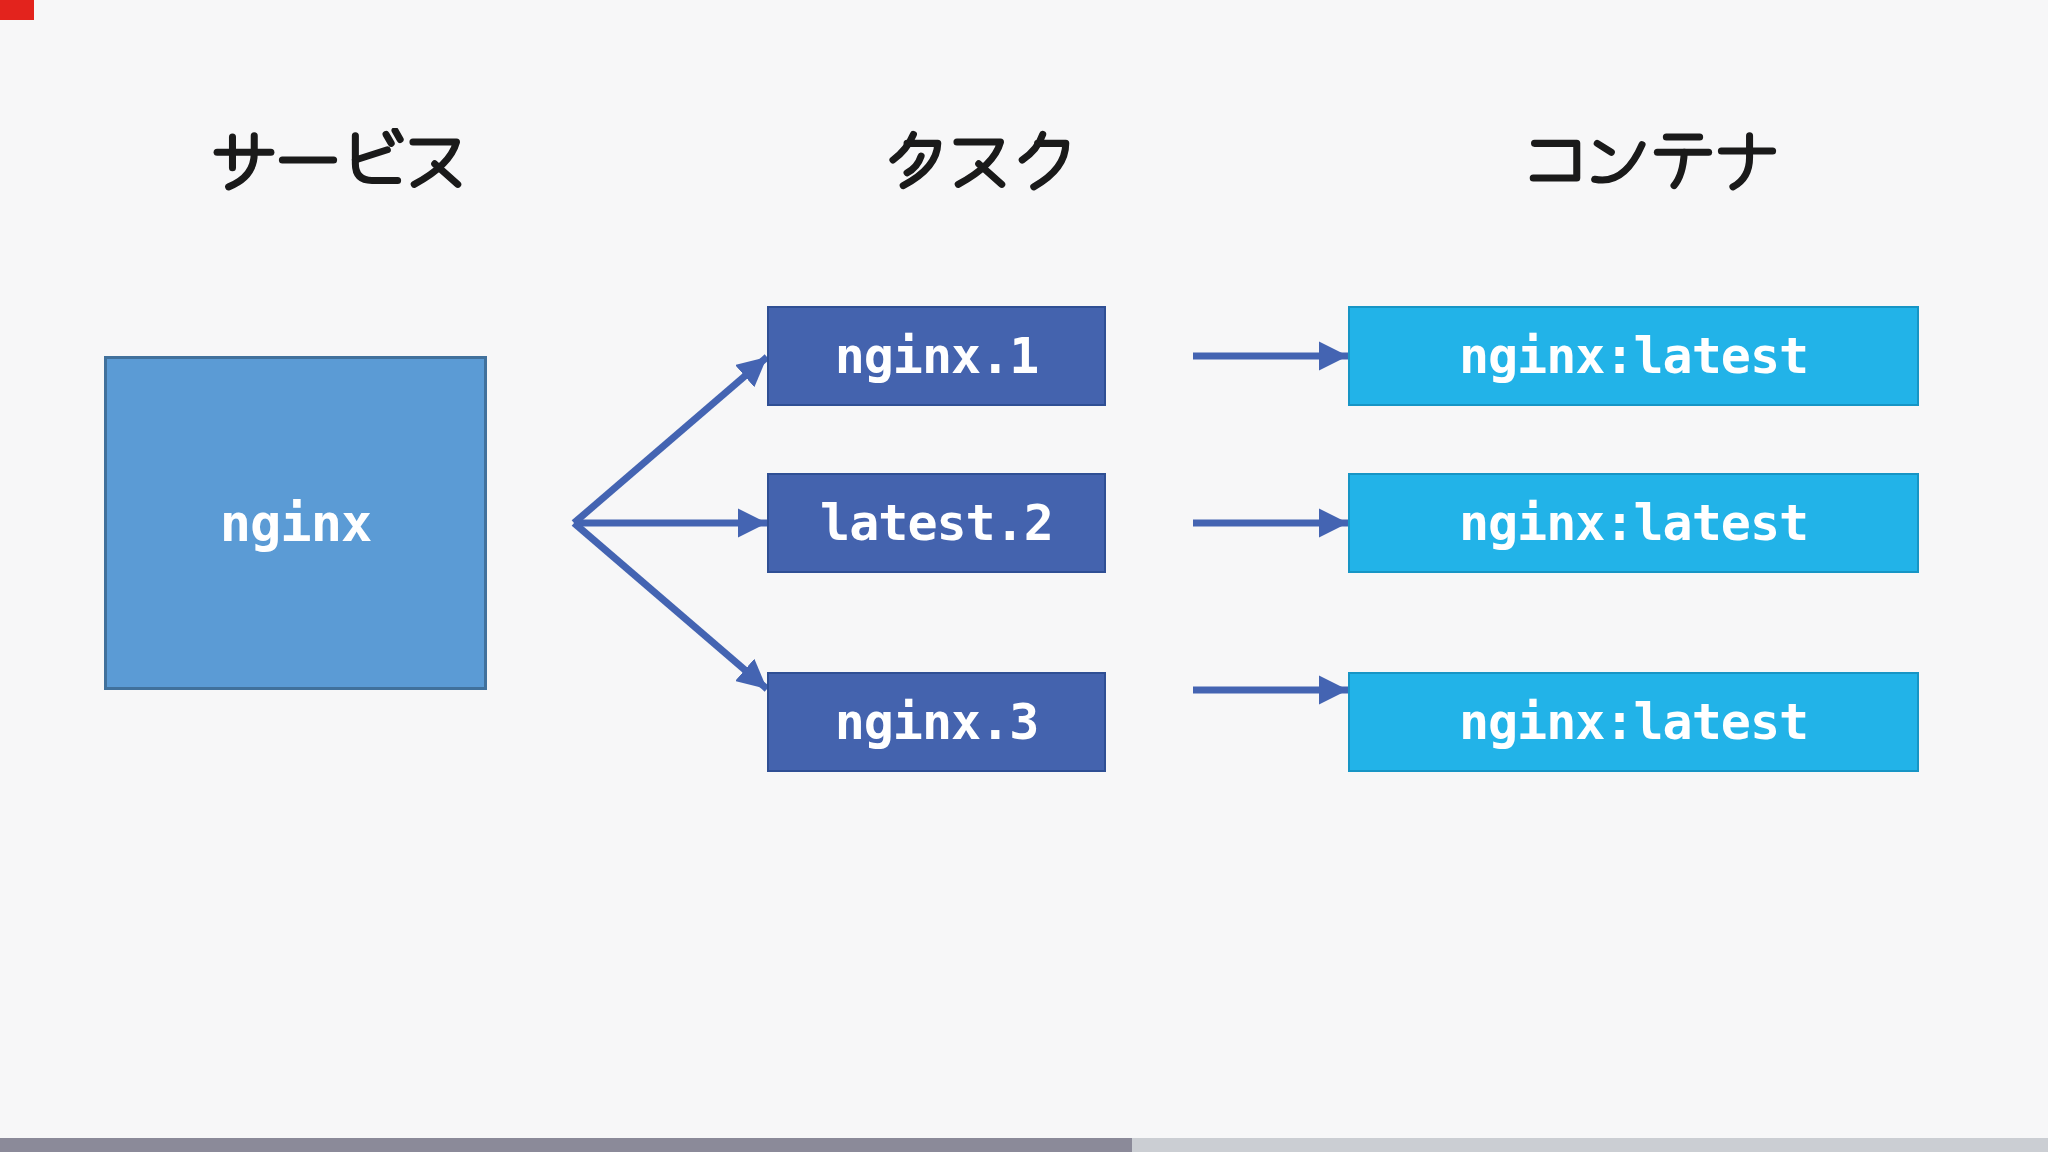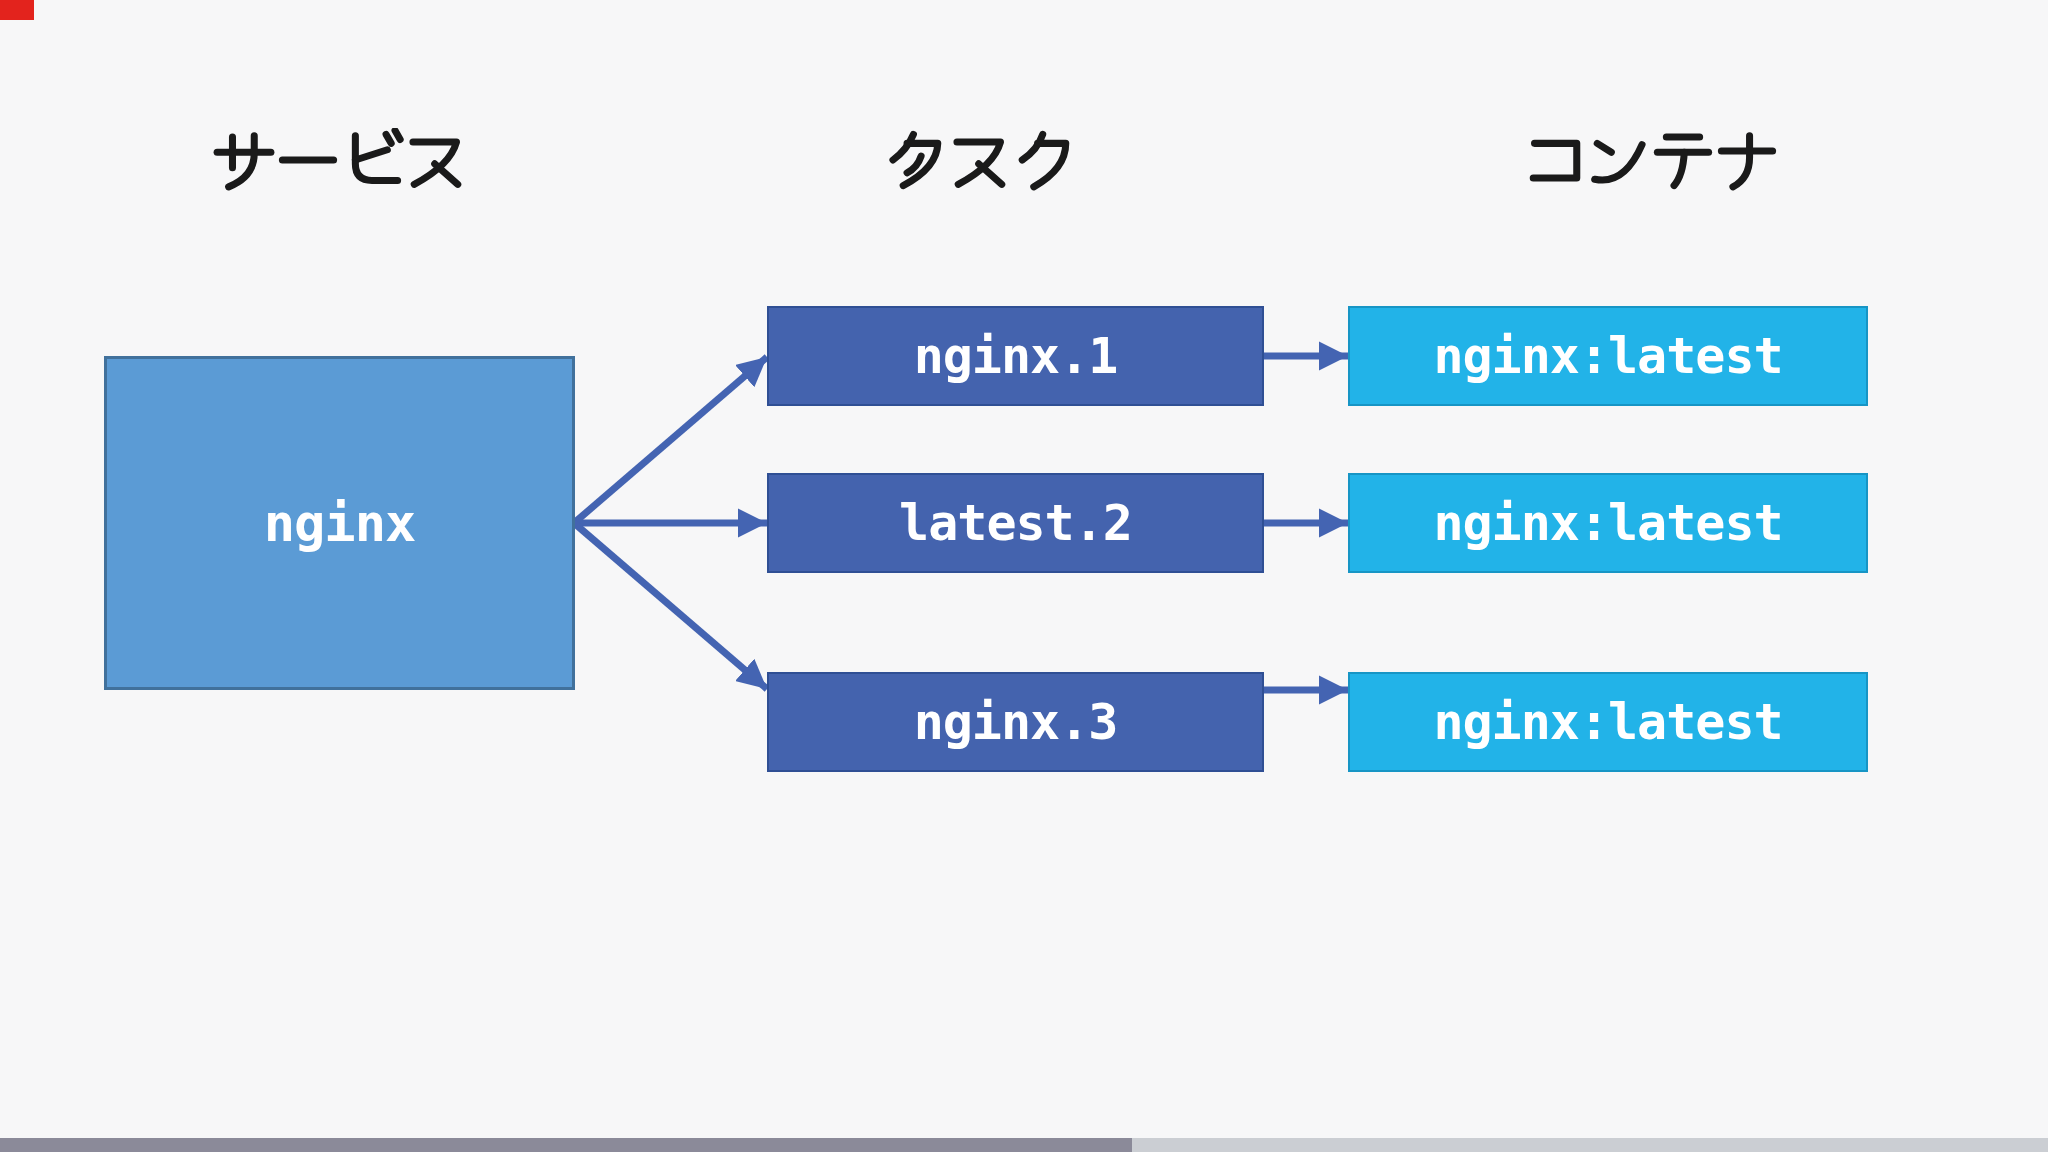--- a/index.html
+++ b/index.html
@@ -38,33 +38,33 @@
   .node{
     display:flex;align-items:center;justify-content:center;
     border-style:solid;
   }
   .box-label{
     font-family:"DejaVu Sans Mono","Liberation Mono",monospace;
     font-weight:bold;color:var(--box-text,#ffffff);
     letter-spacing:-1px;
   }
   #service-box{
-    left:104px;top:356px;width:471px;height:334px;
+    left:104px;top:356px;width:383px;height:334px;
     background:var(--service-fill,#5b9bd5);
     border-width:3px;border-color:var(--service-border,#41719c);
   }
   #service-box .box-label{font-size:52px;}
   .task-box{
-    left:767px;width:497px;height:100px;
+    left:767px;width:339px;height:100px;
     background:var(--task-fill,#4463ae);
     border-width:2px;border-color:var(--task-border,#2f4f94);
   }
   .task-box .box-label{font-size:50px;}
   .container-box{
-    left:1348px;width:520px;height:100px;
+    left:1348px;width:571px;height:100px;
     background:var(--container-fill,#22b3e8);
     border-width:2px;border-color:var(--container-border,#1795c5);
   }
   .container-box .box-label{font-size:50px;}
   .row-1{top:306px;} .row-2{top:473px;} .row-3{top:672px;}
 
   
   #arrows-layer{left:0;top:0;width:2048px;height:1152px;pointer-events:none;}
   .arrow-line{stroke:var(--arrow,#4464b2);stroke-width:7;}
   #arrowhead path{fill:var(--arrow,#4464b2);}

